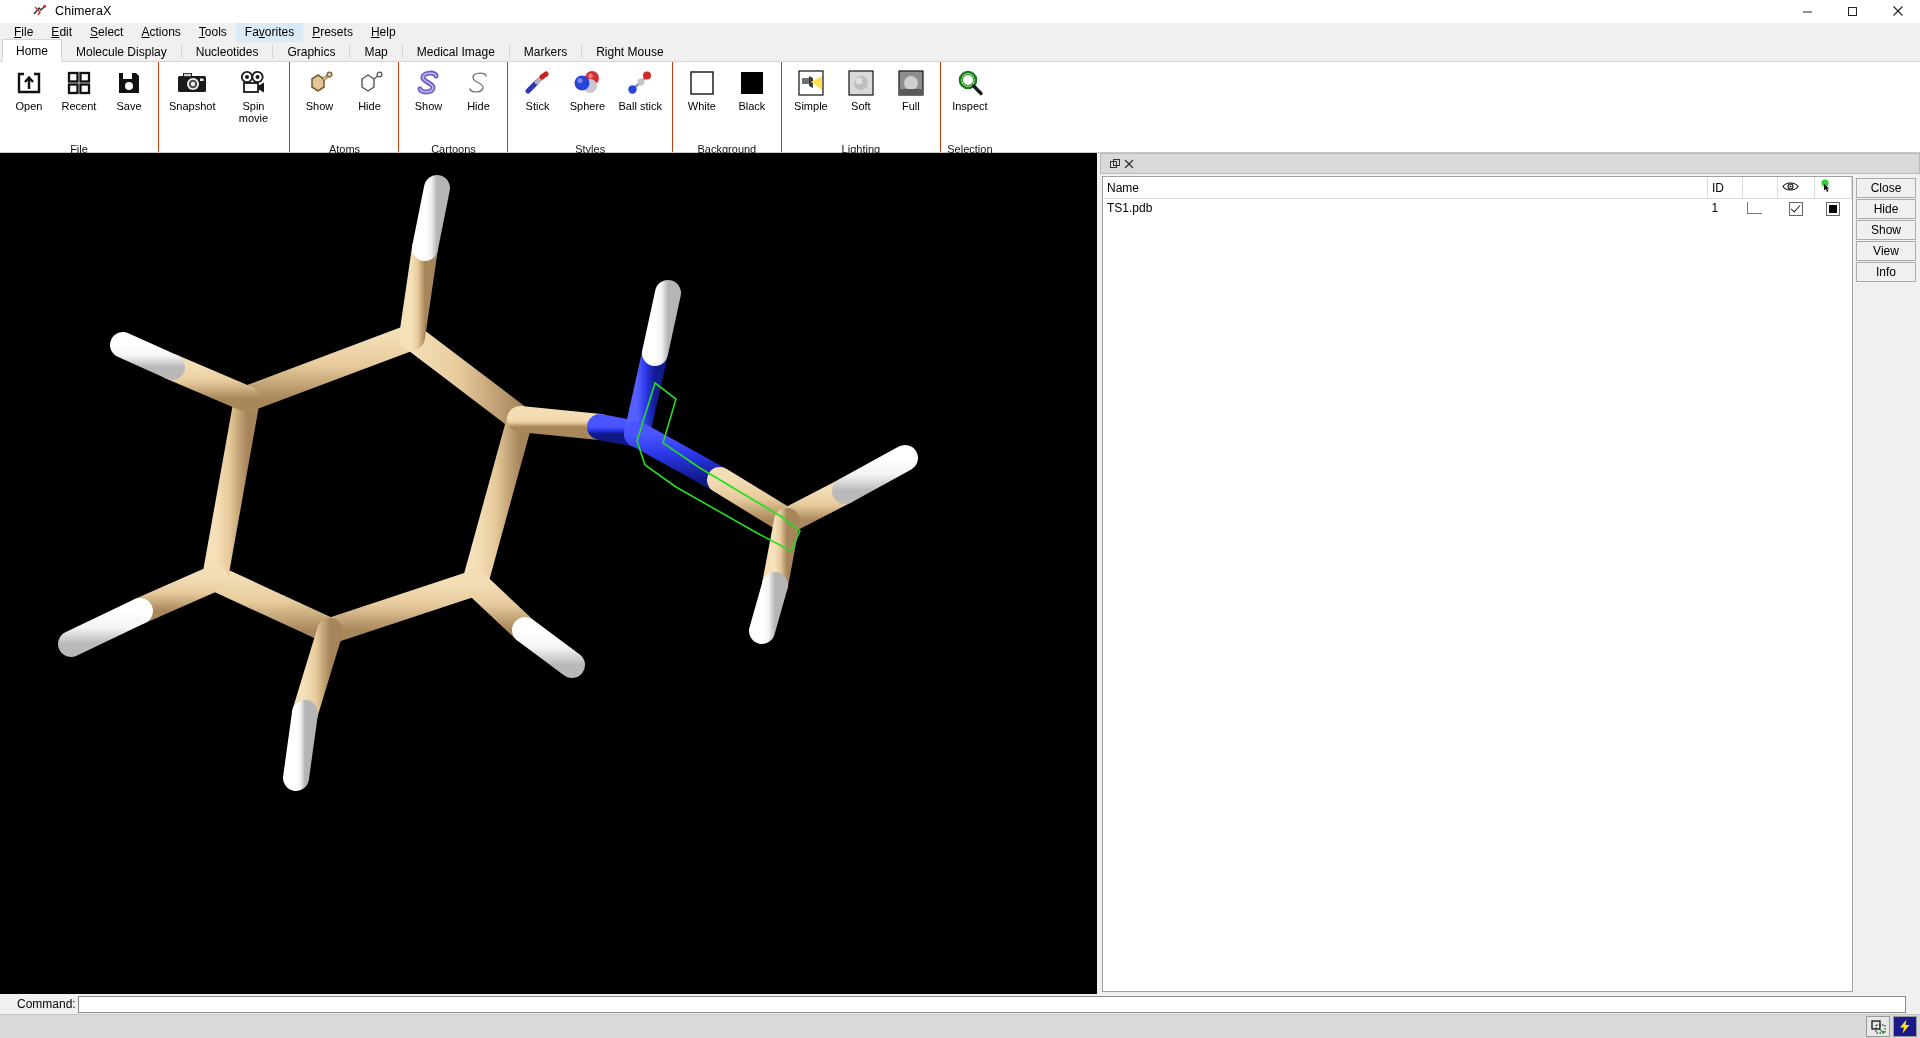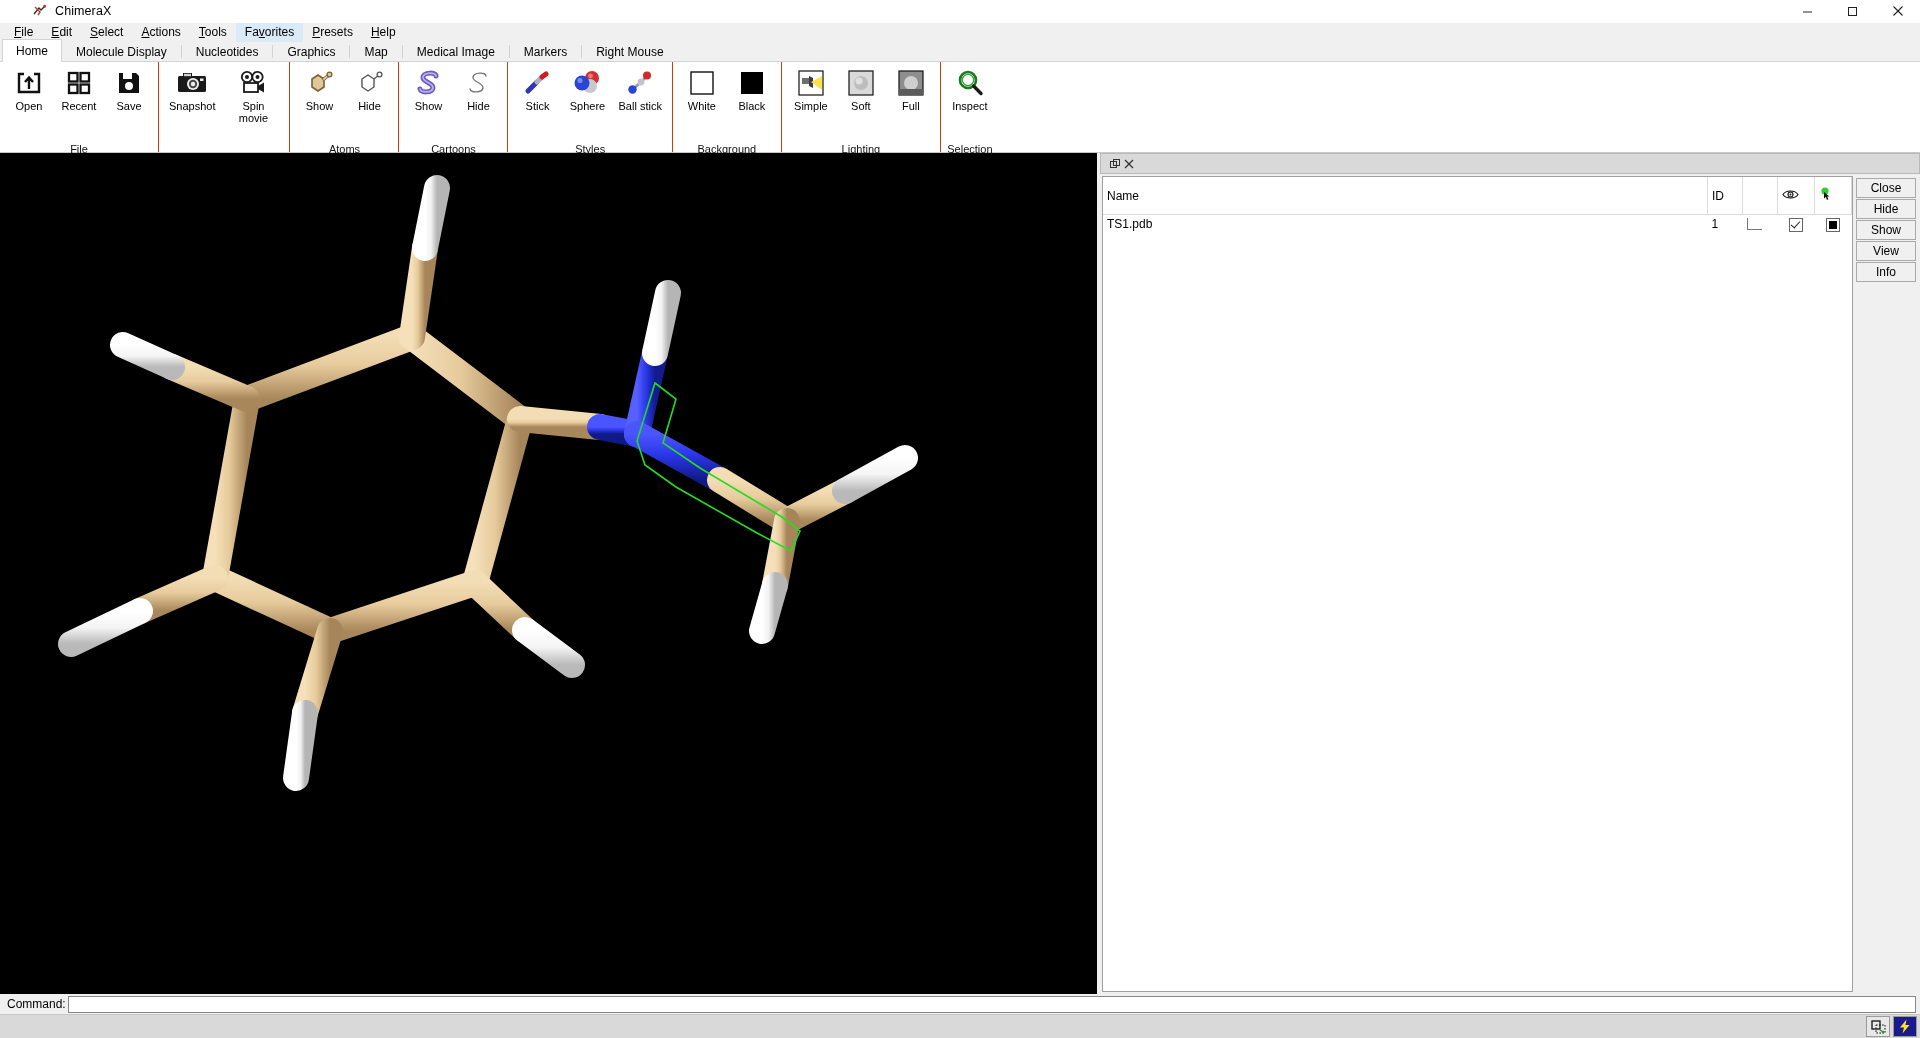--- a/index.html
+++ b/index.html
@@ -60,21 +60,21 @@
   .panel{flex:1;display:flex;flex-direction:column;background:#f0f0f0;min-width:0;}
   .panel-title{height:19px;min-height:19px;background:#d9d9d9;display:flex;align-items:center;
                padding:0 4px 0 7px;font-size:12px;color:#000;border:1px solid #b9b9b9;}
   .panel-title .ptxt{flex:1;}
   .panel-tbtn{width:14px;height:14px;display:flex;align-items:center;justify-content:center;
               font-size:11px;color:#333;}
   .panel-body{flex:1;display:flex;min-height:0;padding:2px 2px 2px 2px;}
   .table-wrap{flex:1;background:#fff;border:1px solid #a0a0a0;min-width:0;display:flex;
               flex-direction:column;}
   .mtable{width:100%;border-collapse:collapse;}
-  .mtable th{font-weight:normal;font-size:12px;text-align:left;padding:10px 4px;
+  .mtable th{font-weight:normal;font-size:12px;text-align:left;padding:2px 4px;
              border-right:1px solid #dcdcdc;border-bottom:1px solid #dcdcdc;background:#fff;
              color:#000;white-space:nowrap;margin-left:35px;}
   .mtable td{font-size:12px;padding:2px 4px;color:#000;vertical-align:middle;}
   .col-name{width:auto;}
   .col-id{width:26px;text-align:left;}
   .col-blank{width:26px;}
   .col-eye{width:28px;text-align:center;}
   .col-sel{width:28px;text-align:center;}
   .indent{padding-left:18px;}
   .chk{width:12px;height:12px;border:1px solid #666;display:inline-block;position:relative;
@@ -87,21 +87,21 @@
   .corner-mark{display:inline-block;width:14px;height:11px;border-left:1px solid #777;
        border-bottom:1px solid #777;vertical-align:middle;margin-bottom:2px;}
 
   .panel-btns{width:60px;min-width:60px;display:flex;flex-direction:column;gap:0px;
               padding:2px 2px 0 3px;}
   .pbtn{height:18px;font-size:12px;background:#f0f0f0;border:1px solid #aaa;
         display:flex;align-items:center;justify-content:center;color:#000;margin-bottom:1px;}
 
   
   .cmdbar{height:20px;min-height:20px;background:#f0f0f0;display:flex;align-items:center;
-          padding:0 4px;}
+          padding:0 14px;}
   .cmd-label{font-size:12px;padding:0 2px 0 3px;color:#000;}
   .cmd-input{flex:1;height:15px;border:1px solid #888;background:#fff;font-size:12px;
              padding:0 3px;outline:none;font-family:"Liberation Sans",sans-serif;}
 
   
   .statusbar{height:23px;min-height:23px;background:#d9d9d9;display:flex;align-items:center;
              justify-content:flex-end;padding-right:3px;gap:3px;border-top:1px solid #c6c6c6;}
   .sb-icon{width:22px;height:19px;border:1px solid #9a9a9a;background:#e8e8e8;
            display:flex;align-items:center;justify-content:center;}
   .sb-icon.bolt{background:#1a1a8c;}

